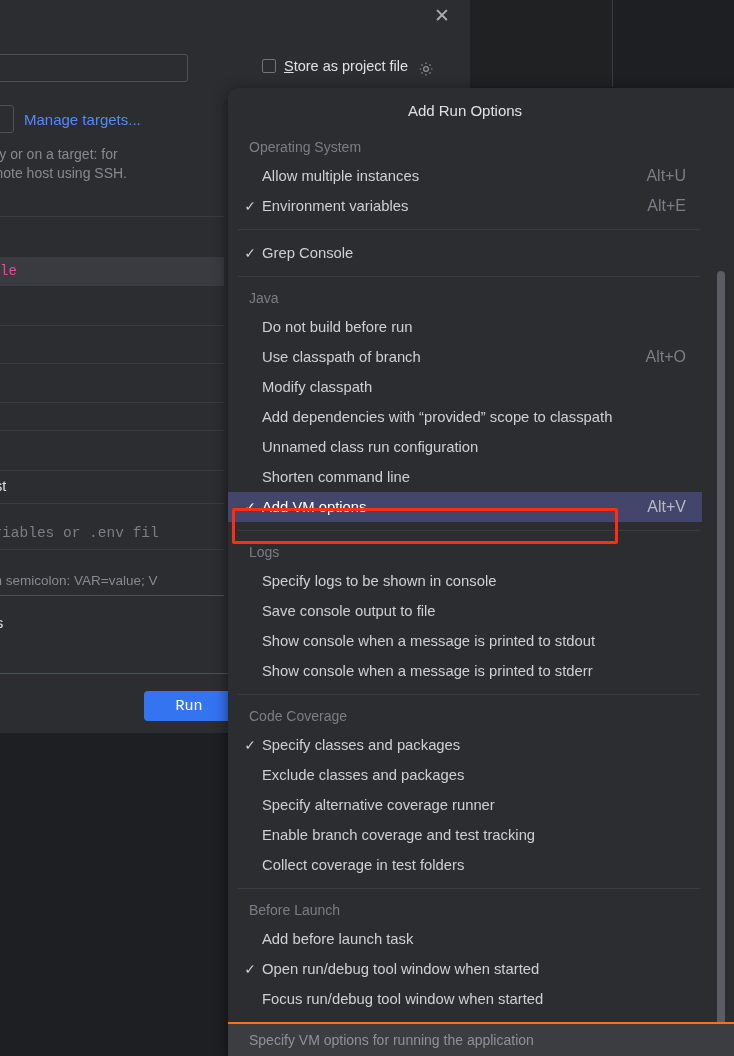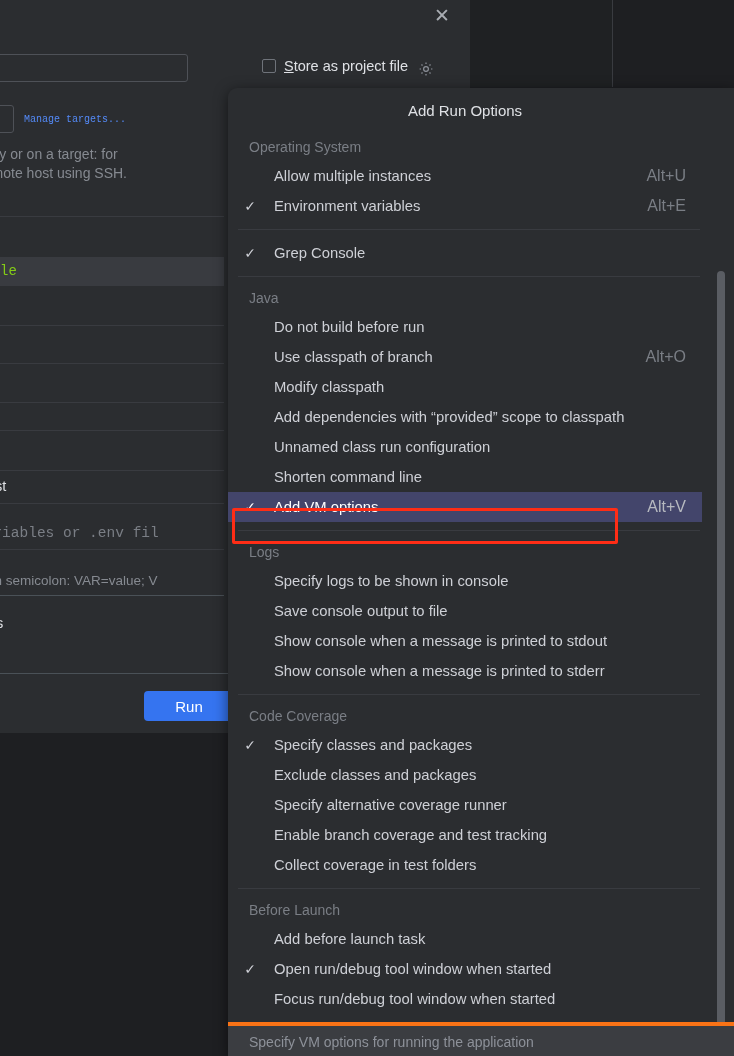--- a/index.html
+++ b/index.html
@@ -125,24 +125,23 @@
   #targets-combo {
     width: 28px;
     height: 28px;
     border: 1px solid #4e5157;
     border-radius: 3px;
     background: #2b2d30;
     box-sizing: border-box;
   }
   #manage-targets-link {
     color: #548af7;
-    font-size: 10px;
+    font-size: 15px;
     cursor: pointer;
     white-space: nowrap;
-    font-family: Liberation Mono, monospace;
   }
   #targets-help {
     position: absolute;
     left: -52px;
     top: 145px;
     width: 290px;
     font-size: 14px;
     color: #868a91;
     line-height: 19px;
     white-space: nowrap;
@@ -162,21 +161,21 @@
     width: 224px;
     height: 27px;
     background: #393b40;
   }
   #form-row-highlight-text {
     position: absolute;
     left: 0;
     top: 263px;
     font-family: "Liberation Mono", monospace;
     font-size: 14px;
-    color: #84cc16;
+    color: #ec4899;
   }
   #module-value {
     position: absolute;
     left: -46px;
     top: 478px;
     font-size: 14.5px;
     color: #dfe1e5;
     white-space: nowrap;
   }
   #env-placeholder {
@@ -218,21 +217,21 @@
     top: 691px;
     min-width: 90px;
     height: 30px;
     padding: 0 22px;
     background: #3574f0;
     color: #ffffff;
     font-size: 15px;
     border: none;
     border-radius: 4px;
     cursor: pointer;
-    font-family: Liberation Sans, sans-serif;
+    font-family: Liberation Mono, monospace;
   }
 
   
   #add-run-options-popup {
     position: absolute;
     left: 228px;
     top: 88px;
     width: 506px;
     height: 968px;
     background: #2b2d30;
@@ -269,21 +268,20 @@
   .menu-item {
     position: relative;
     height: 30px;
     line-height: 30px;
     display: flex;
     align-items: flex-end;
     cursor: pointer;
     padding-left: 10px;
     padding-right: 14px;
     margin-right: 32px;
-    gap: 12px;
   }
   .menu-item .check {
     width: 24px;
     flex: 0 0 24px;
     text-align: center;
     font-size: 14px;
     color: #ced0d6;
   }
   .menu-item .label {
     flex: 1 1 auto;
@@ -331,21 +329,21 @@
   }
 
   
   #popup-status-bar {
     position: absolute;
     left: 0;
     bottom: 0;
     width: 506px;
     height: 34px;
     background: #3b3d41;
-    border-top: 4px solid #f97316;
+    border-top: 2px solid #f97316;
     box-sizing: border-box;
     border-bottom-right-radius: 0;
   }
   #popup-status-text {
     position: absolute;
     left: 21px;
     top: 8px;
     font-size: 14px;
     color: #8d9199;
     white-space: nowrap;

